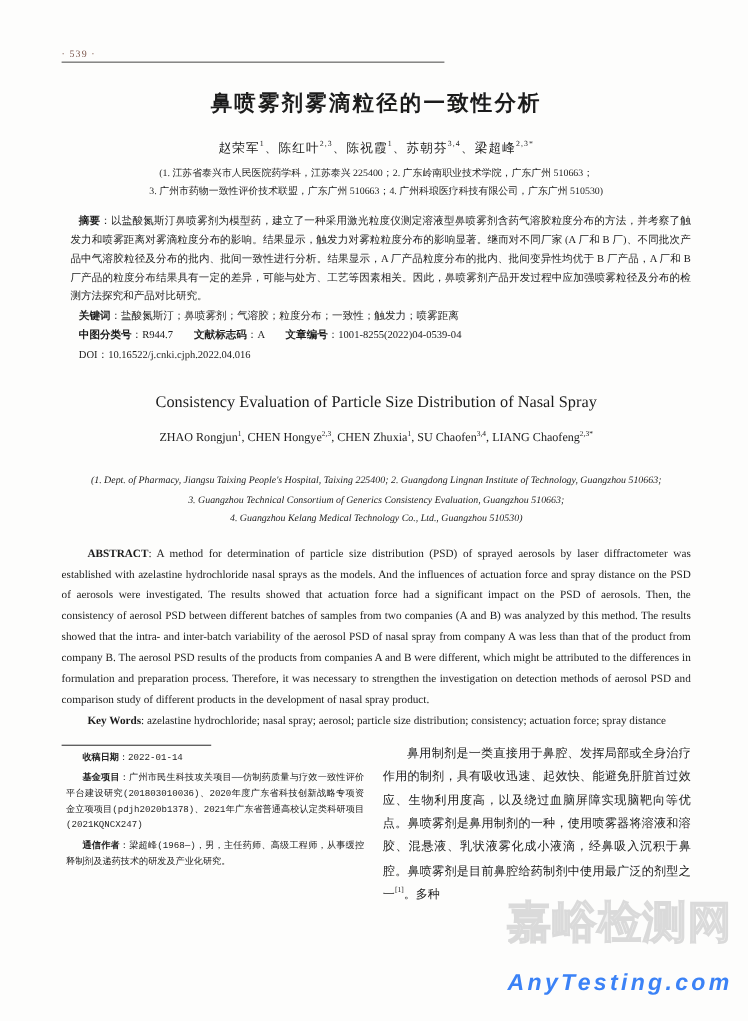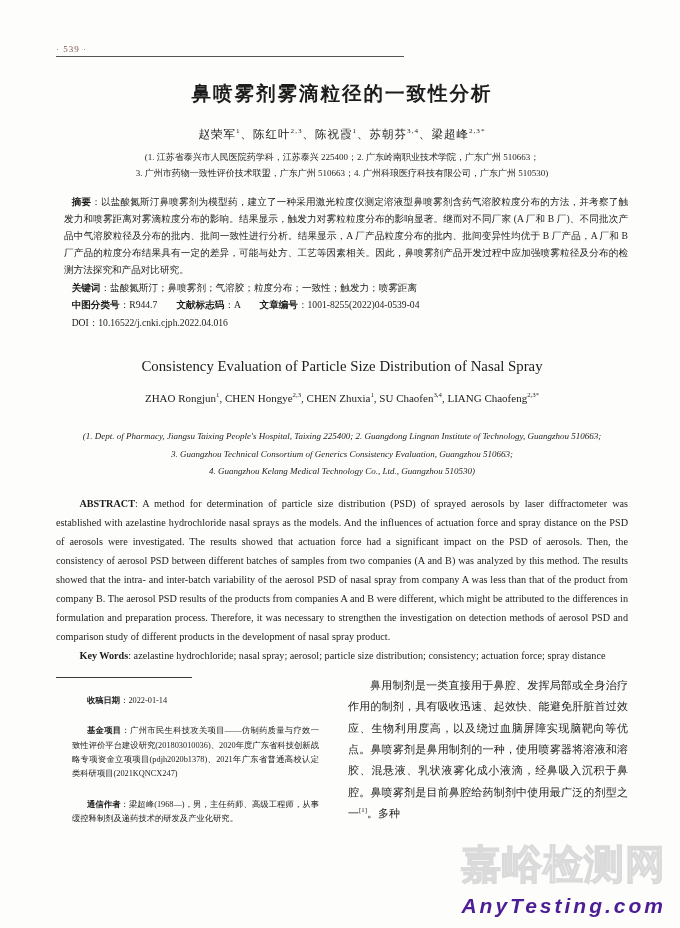--- a/index.html
+++ b/index.html
@@ -33,31 +33,31 @@
   .en-authors { margin-top:17px; text-align:center; font-size:11px; }
   .en-affils { margin-top:24px; text-align:center; font-style:italic;
                font-size:9px; line-height:17.5px; }
   .en-abstract { margin-top:13px; font-size:10.2px; line-height:19px;
                  text-align:justify; text-indent:2.3em; }
   .en-keywords { font-size:10.2px; line-height:19px; text-align:justify; text-indent:2.3em; }
 
   .columns { display:flex; margin-top:10px; gap:13px; }
   .col-left { width:279px; font-size:8.3px; line-height:14.4px; color:#222; }
   .foot-rule { width:136px; border-top:1px solid #3a3a3a; margin:2px 0 5px 0; }
-  .col-left p { margin:16px; text-align:justify; text-indent:1.8em; }
+  .col-left p { margin:4px; text-align:justify; text-indent:1.8em;font-family:Liberation Mono, monospace; }
   .col-right { flex:1; font-size:11px; line-height:21.4px; text-align:justify; }
   .col-right p { margin:0; text-indent:2em; }
 
-  .watermark { position:absolute; right:14px; bottom:10px; text-align:right;
+  .watermark { position:absolute; right:14px; bottom:22px; text-align:right;
                pointer-events:none; }
   .wm-zh { font-family:"Liberation Sans","DejaVu Sans",sans-serif; font-weight:bold;
            font-size:40px; letter-spacing:1px; color:#efefef;
            -webkit-text-stroke:1.2px #dadada; }
   .wm-en { font-family:"Liberation Sans","DejaVu Sans",sans-serif; font-weight:bold;
-           font-style:italic; font-size:21px; letter-spacing:3px; color:#4c1d95; margin-top:2px; }
+           font-style:italic; font-size:21px; letter-spacing:3px; color:#3b82f6; margin-top:16px; }
 </style>
 </head>
 <body>
 
 <div class="page">
 
   <div class="hdr">
     <div class="page-num">· 539 ·</div>
   </div>
   <div class="hdr-rule"></div>

